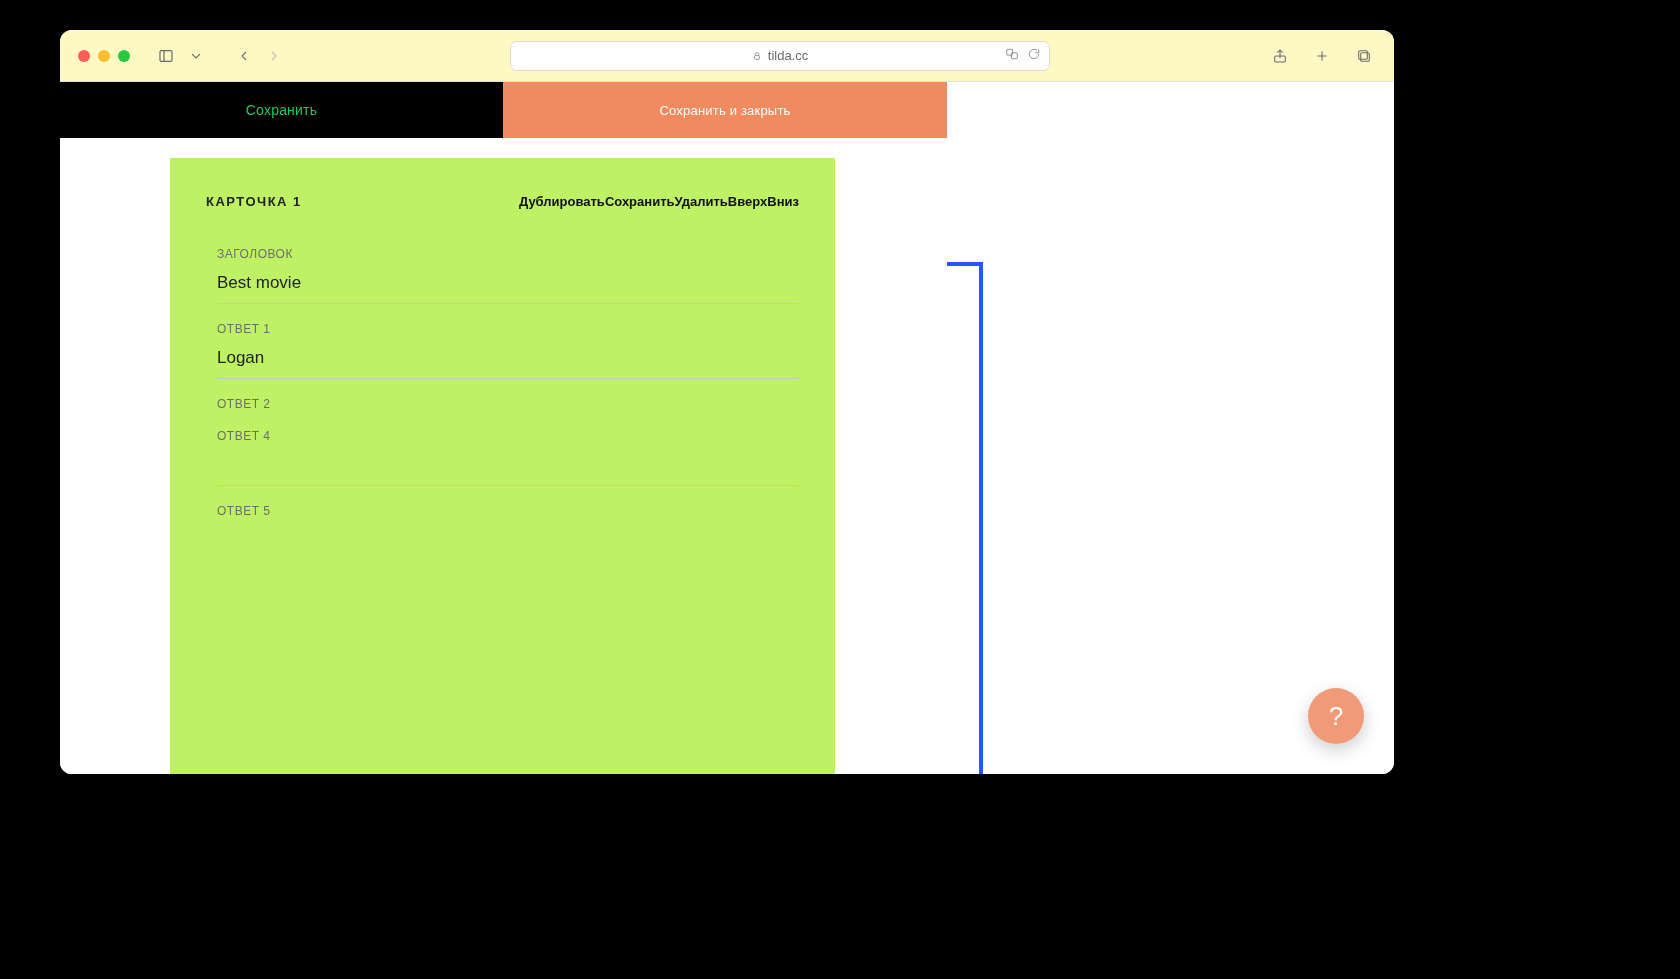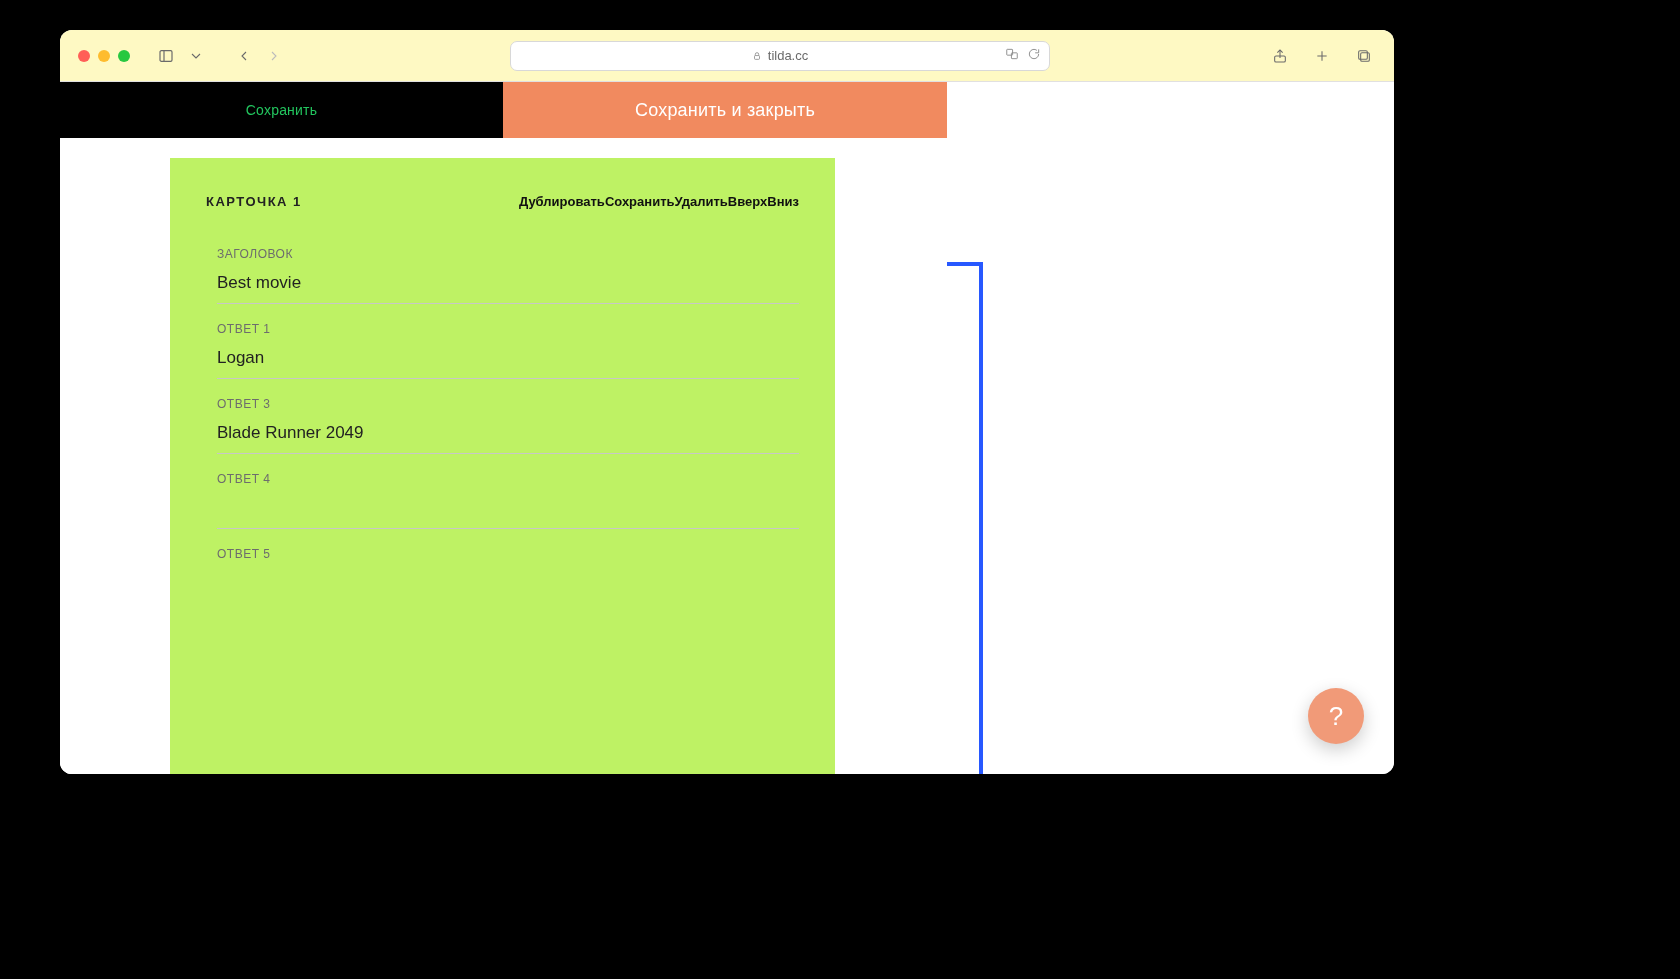--- a/index.html
+++ b/index.html
@@ -80,21 +80,21 @@
     color: #22c55e;
     display: flex; align-items: center; justify-content: center;
     font-size: 14px; letter-spacing: .2px;
     cursor: pointer;
   }
   .act-saveclose {
     flex: 1;
     background: #f18a5f;
     color: #fff;
     display: flex; align-items: center; justify-content: center;
-    font-size: 18px; letter-spacing: .2px;
+    font-size: 13px; letter-spacing: .2px;
     cursor: pointer;
   }
 
   .card-panel {
     position: absolute;
     left: 110px; top: 76px;
     width: 665px;
     min-height: 620px;
     background: #bef264;
     padding: 36px 36px 20px 36px;
@@ -255,24 +255,21 @@
 
           <div class="field">
             <div class="field-label">ЗАГОЛОВОК</div>
             <input class="field-input" value="Best movie" style="">
           </div>
           <div class="field">
             <div class="field-label">ОТВЕТ 1</div>
             <input class="field-input" value="Logan" style="">
           </div>
           <div class="field">
-          </div>
-          <div class="field">
-            <div class="field-label">ОТВЕТ 3</div>
-            <input class="field-input" value="Blade Runner 2049" style="">
+            <div class="field-label">ОТВЕТ 2</div>
           </div>
           <div class="field">
             <div class="field-label">ОТВЕТ 4</div>
             <input class="field-input" value="" style="">
           </div>
           <div class="field" style="margin-bottom:0;">
             <div class="field-label">ОТВЕТ 5</div>
           </div>
         </div>
       </div>

